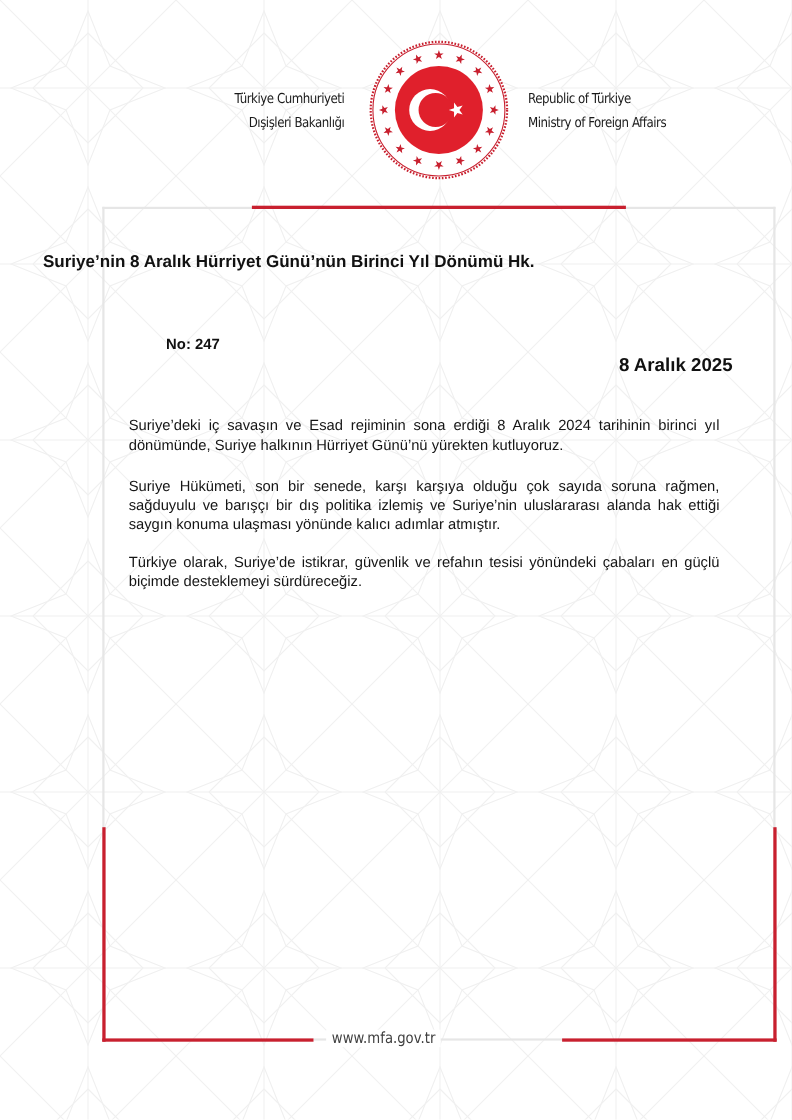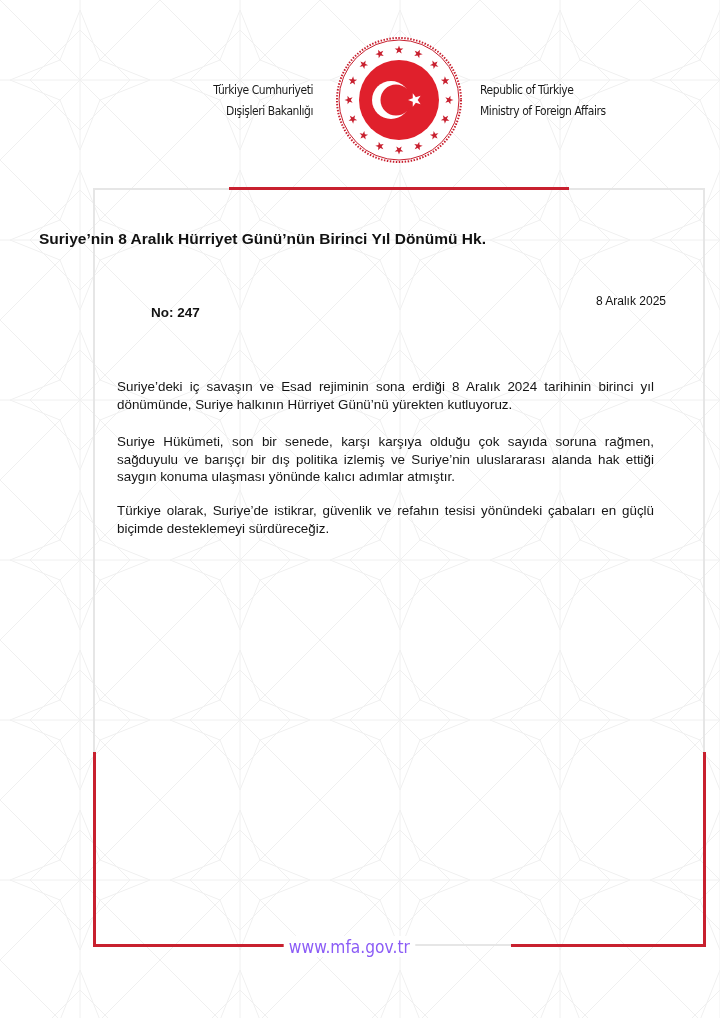--- a/index.html
+++ b/index.html
@@ -30,33 +30,33 @@
     
     .frame-gray { position: absolute; background: #e6e6e6; }
     .frame-red { position: absolute; background: #c8202f; }
 
     
     .doc-title {
       position: absolute; left: 0; width: 720px; top: 230px;
       text-align: left; font-weight: bold; font-size: 15.5px; color: #111;
     }
     .meta-no { position: absolute; left: 92px; top: 305px; font-weight: bold; font-size: 13.5px; padding-left: 20px; }
-    .meta-date { position: absolute; right: calc(720px - 627px); top: 294px; font-weight: normal; font-size: 12px; }
+    .meta-date { position: absolute; right: calc(720px - 627px); top: 322px; font-weight: bold; font-size: 17px; }
 
     .body-text {
       position: absolute; left: 78px; width: 537px;
       font-size: 13.4px; line-height: 17.5px; text-align: justify; color: #151515;
     }
     .p1 { top: 378px; }
     .p2 { top: 433px; }
     .p3 { top: 502px; }
 
     .footer-url {
       position: absolute; left: 0; width: 620px; top: 936px; text-align: center;
-      font-family: "DejaVu Sans", sans-serif; font-size: 18px; color: #8b5cf6;
+      font-family: "DejaVu Sans", sans-serif; font-size: 14px; color: #404040;
     }
     .footer-url span { background: #fff; padding: 0 6px; display: inline-block; transform: scaleX(0.86); }
   </style>
 </head>
 <body>
 
 <svg class="bg-pattern" viewBox="0 0 720 1018" xmlns="http://www.w3.org/2000/svg">
   <defs>
     <pattern id="geo" width="160" height="160" patternUnits="userSpaceOnUse">
       <g fill="none" stroke="#f0f0f0" stroke-width="1">

